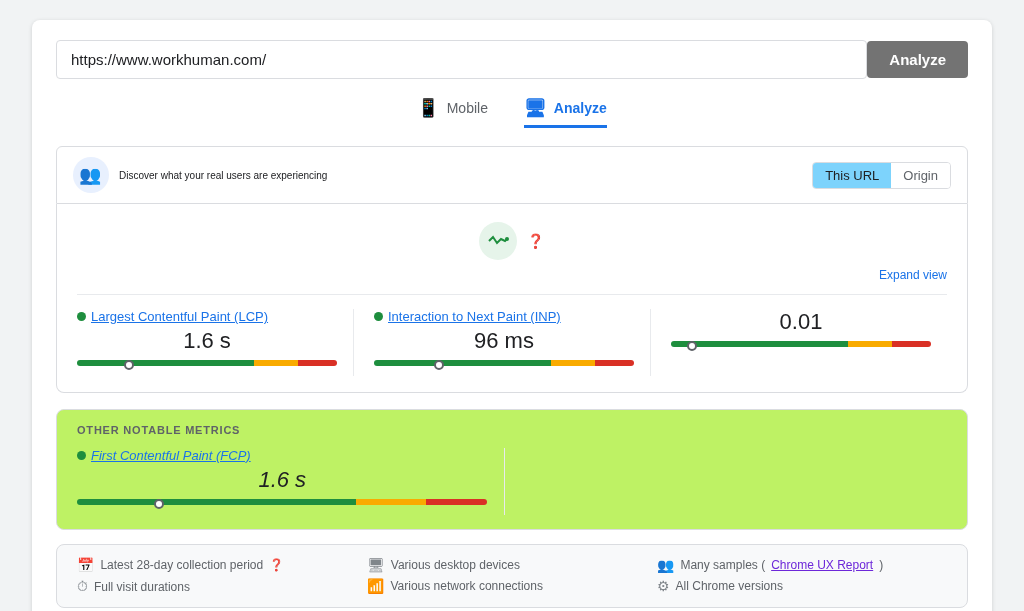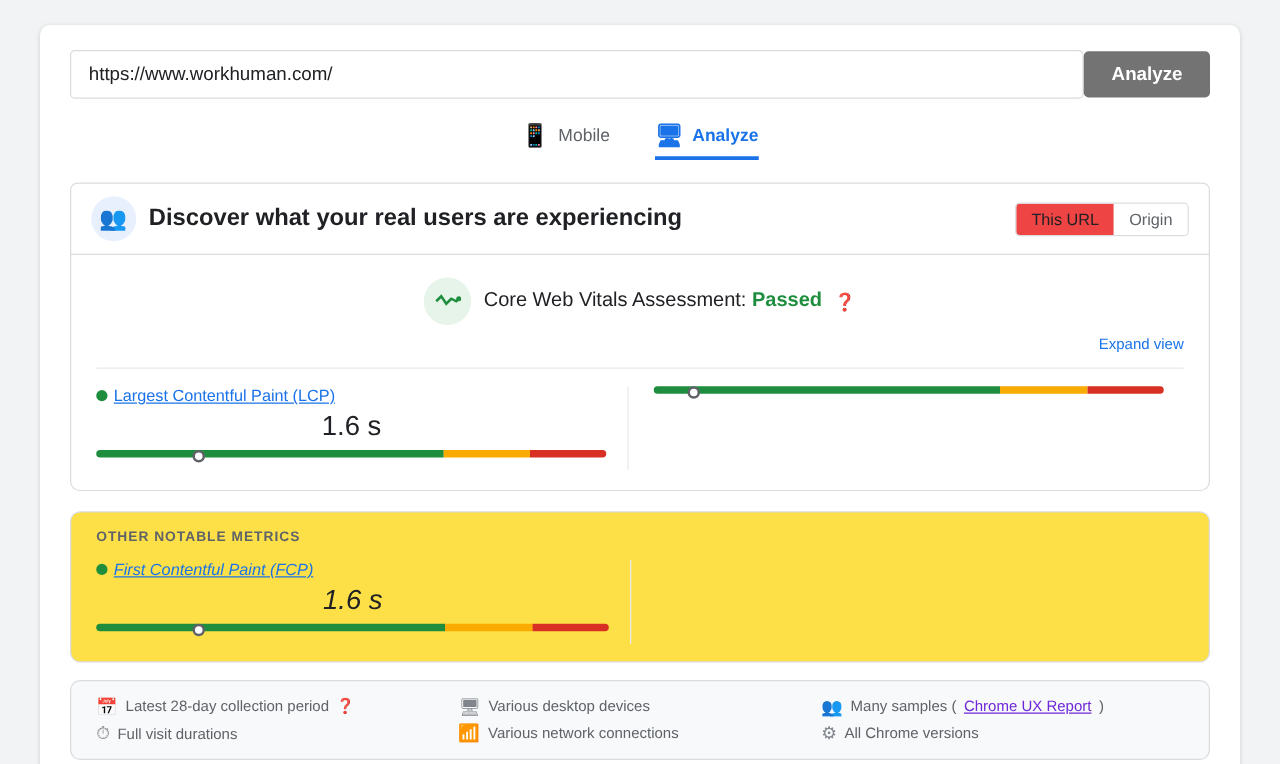--- a/index.html
+++ b/index.html
@@ -92,40 +92,40 @@
       height: 36px;
       background: #e8f0fe;
       border-radius: 50%;
       display: flex;
       align-items: center;
       justify-content: center;
       color: #1a73e8;
       font-size: 18px;
     }
     .real-users-text {
-      font-size: 19px;
-      font-weight: 700;
+      font-size: 10px;
+      font-weight: 400;
       color: #202124;
       text-align: center;
     }
     .url-origin-toggle {
       display: flex;
       border: 1px solid #dadce0;
       border-radius: 4px;
       overflow: hidden;
       font-size: 13px;
     }
     .url-origin-toggle span {
       padding: 5px 12px;
       cursor: pointer;
       background: #fff;
       color: #5f6368;
     }
     .url-origin-toggle span.active {
-      background: #ef4444;
+      background: #7dd3fc;
       color: #202124;
       font-weight: 500;
       text-align: center;
     }
     
     .vitals-card {
       border: 1px solid #dadce0;
       border-top: none;
       border-radius: 0 0 8px 8px;
       padding: 18px 20px 16px;
@@ -230,21 +230,21 @@
       border-radius: 50%;
       background: #fff;
       border: 2px solid #5f6368;
       transform: translateX(-50%);
     }
     
     .other-section {
       border: 1px solid #dadce0;
       border-radius: 8px;
       padding: 14px 20px 14px;
-      background: #fde047;
+      background: #bef264;
       margin-bottom: 14px;
     }
     .other-label {
       font-size: 11px;
       font-weight: 600;
       color: #5f6368;
       letter-spacing: 0.8px;
       text-transform: uppercase;
       margin-bottom: 12px;
     }
@@ -325,45 +325,56 @@
   </div>
 
   <div class="vitals-card">
     <div class="cwv-header">
       <div class="cwv-icon">
         <svg width="22" height="22" viewBox="0 0 22 22" fill="none">
           <polyline points="2,11 6,7 10,13 14,9 18,11 20,9" stroke="#1e8e3e" stroke-width="2" fill="none"></polyline>
           <circle cx="20" cy="9" r="2" fill="#1e8e3e"></circle>
         </svg>
       </div>
-      <span class="cwv-title">
-        <span>Core Web Vitals Assessment: </span><span class="cwv-passed">Passed</span>
-      </span>
       <span class="help-icon">❓</span>
     </div>
     <div class="expand-view">Expand view</div>
 
     <div class="metrics-row">
 
       <div class="metric-col">
         <div class="metric-name">
           <span class="metric-dot" style="background:#1e8e3e;"></span>
           <span>Largest Contentful Paint (LCP)</span>
         </div>
         <div class="metric-value">1.6 s</div>
         <div class="progress-bar-container">
           <div class="bar-green" style="width:68%;"></div>
           <div class="bar-yellow" style="width:17%;"></div>
           <div class="bar-red" style="width:15%;"></div>
           <div class="bar-marker" style="left:20%;"></div>
         </div>
       </div>
 
-
       <div class="metric-col">
+        <div class="metric-name">
+          <span class="metric-dot" style="background:#1e8e3e;"></span>
+          <span>Interaction to Next Paint (INP)</span>
+        </div>
+        <div class="metric-value">96 ms</div>
+        <div class="progress-bar-container">
+          <div class="bar-green" style="width:68%;"></div>
+          <div class="bar-yellow" style="width:17%;"></div>
+          <div class="bar-red" style="width:15%;"></div>
+          <div class="bar-marker" style="left:25%;"></div>
+        </div>
+      </div>
+
+      <div class="metric-col">
+        <div class="metric-value">0.01</div>
         <div class="progress-bar-container">
           <div class="bar-green" style="width:68%;"></div>
           <div class="bar-yellow" style="width:17%;"></div>
           <div class="bar-red" style="width:15%;"></div>
           <div class="bar-marker" style="left:8%;"></div>
         </div>
       </div>
     </div>
   </div>
 

